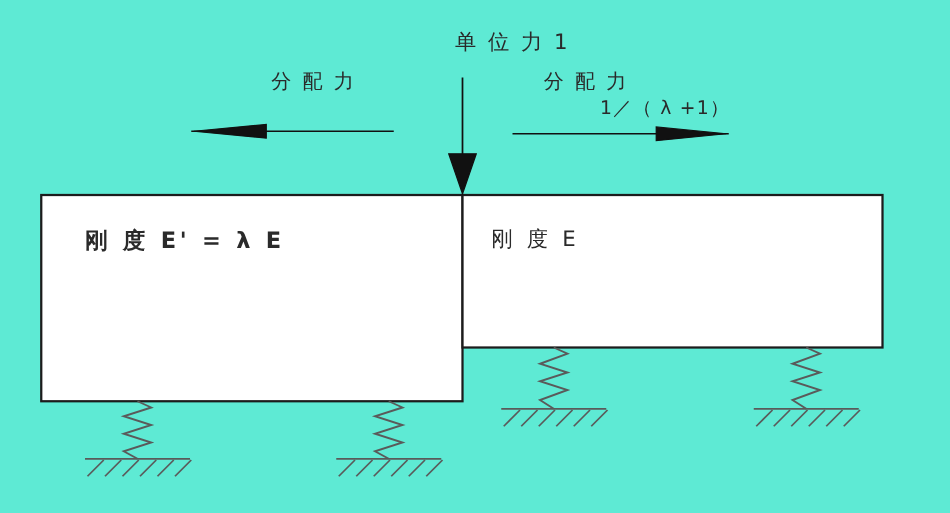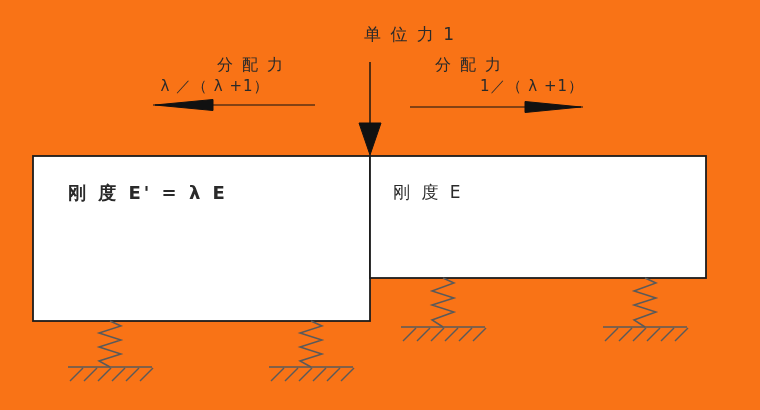--- a/index.html
+++ b/index.html
@@ -5,21 +5,21 @@
   html, body {
     margin: 0;
     padding: 0;
     background: #ffffff;
     font-family: "DejaVu Sans", "Liberation Sans", sans-serif;
   }
   .canvas {
     position: relative;
     width: 760px;
     height: 410px;
-    background: #f97316;
+    background: #5eead4;
     overflow: hidden;
     color: #1c1c1c;
   }
   .canvas svg {
     position: absolute;
     left: 0;
     top: 0;
   }
   .lbl {
     position: absolute;
@@ -135,21 +135,20 @@
         <line x1="661" y1="341" x2="674" y2="328"></line>
         <line x1="675" y1="341" x2="688" y2="328"></line>
       </g>
     </g>
   </svg>
 
   <div class="lbl unit-force-label">单 位 力 1</div>
 
   <div class="lbl dist-label-left">分 配 力</div>
 
-  <div class="lbl dist-formula-left">λ ／（ λ +1）</div>
 
   <div class="lbl dist-label-right">分 配 力</div>
 
   <div class="lbl dist-formula-right">1／（ λ +1）</div>
 
   <div class="lbl beam-label-left">刚 度 E' = λ E</div>
 
   <div class="lbl beam-label-right">刚 度 E</div>
 </div>
 

